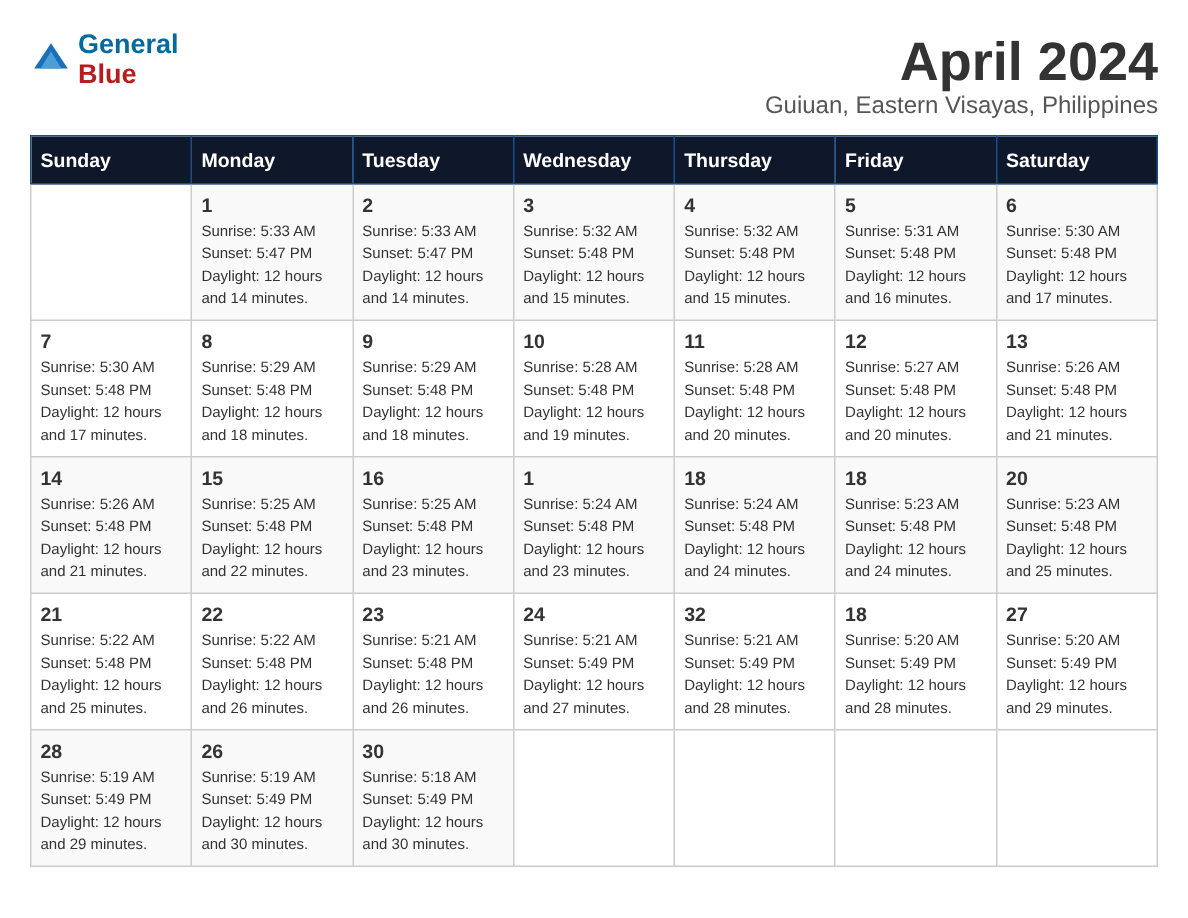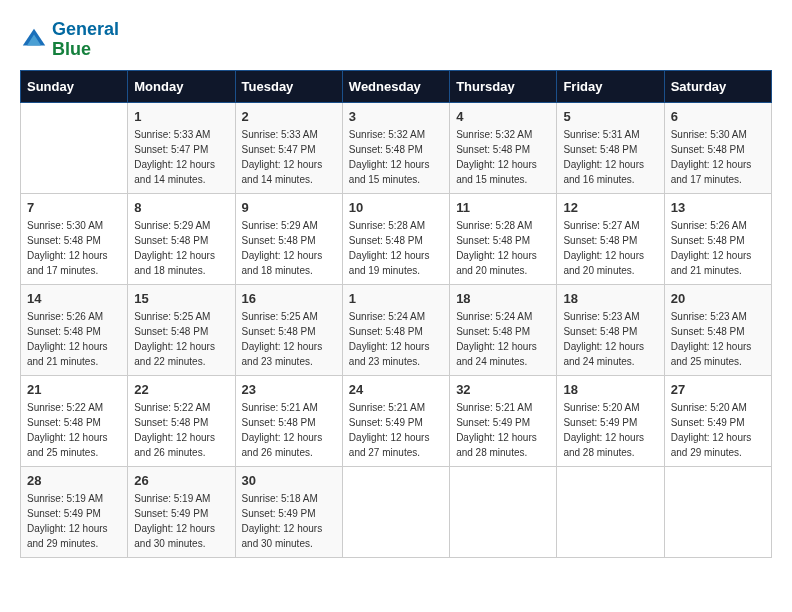--- a/index.html
+++ b/index.html
@@ -90,24 +90,26 @@
 </head>
 <body>
 
 <div class="header-area">
   <div class="logo">
     <svg class="logo-icon" viewBox="0 0 40 40" xmlns="http://www.w3.org/2000/svg">
       <polygon points="20,4 36,28 4,28" fill="#1a6fba"></polygon>
       <polygon points="20,12 30,28 10,28" fill="#4a9fd4"></polygon>
     </svg>
     <div class="logo-text">
-      <span style="color:#0369a1;">General</span><br><span style="color:#15803d;">Blue</span>
+      <span style="color:#0369a1;">General</span><br><span style="color:#b91c1c;">Blue</span>
     </div>
   </div>
   <div class="title-area">
+    <div class="main-title">April 2024</div>
+    <div class="subtitle">Guiuan, Eastern Visayas, Philippines</div>
   </div>
 </div>
 
 <table>
   <thead>
     <tr>
     <th>Sunday</th>
         <th>Monday</th>
         <th>Tuesday</th>
         <th>Wednesday</th>

